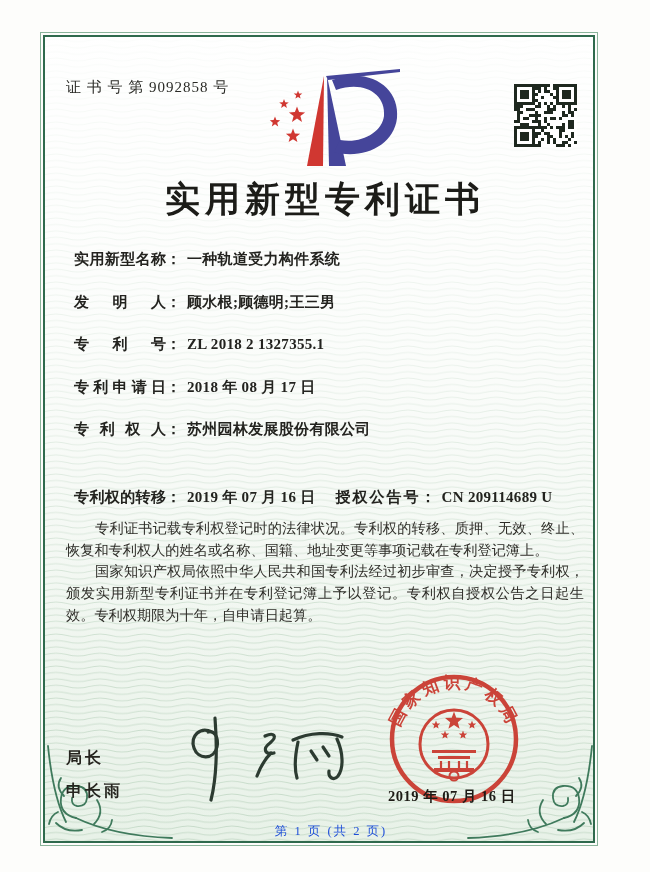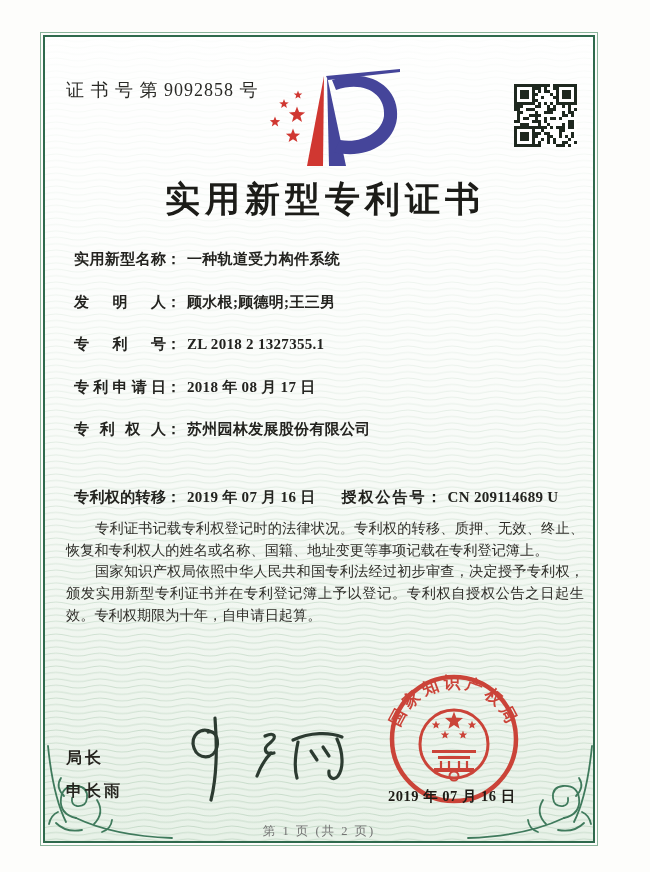--- a/index.html
+++ b/index.html
@@ -14,37 +14,37 @@
   }
   .frame::after{
     content:"";position:absolute;left:2px;top:2px;right:2px;bottom:2px;
     border:2px solid #2f6a4d;
   }
   .guilloche{position:absolute;left:45px;top:37px;}
   .flourish{position:absolute;pointer-events:none;}
   .flourish.right{transform:scaleX(-1);}
 
   .cert-no{
-    position:absolute;left:66px;top:78px;font-size:18px;letter-spacing:1px;
+    position:absolute;left:66px;top:78px;font-size:15px;letter-spacing:1px;
     color:#2a2a26;font-weight:500;white-space:nowrap;
   }
   .logo{position:absolute;left:250px;top:64px;}
   .qr{position:absolute;left:514px;top:84px;}
 
   .title{
     position:absolute;left:0;top:176px;width:650px;text-align:center;
     font-size:35px;font-weight:700;letter-spacing:5px;color:#1c1c18;margin:0;
   }
 
   .fields{position:absolute;left:66px;top:250px;width:520px;height:260px;}
   .field-row{position:absolute;left:8px;white-space:nowrap;font-size:15px;font-weight:600;color:#23231f;}
   .f-label{display:inline-block;width:92px;text-align:justify;text-align-last:justify;vertical-align:bottom;}
   .f-colon{display:inline-block;margin-right:6px;}
   .f-value{letter-spacing:0.3px;}
-  .f-label2{display:inline-block;margin-left:26px;letter-spacing:2px;}
+  .f-label2{display:inline-block;margin-left:20px;letter-spacing:2px;}
 
   .legal{
     position:absolute;left:66px;top:518px;width:518px;
     font-size:14.2px;line-height:21.7px;color:#2e2d28;text-align:justify;
   }
   .legal p{margin:0;text-indent:2.05em;}
 
   .officer-title,.officer-name{
     position:absolute;left:66px;font-family:"Liberation Sans","DejaVu Sans",sans-serif;
     font-weight:600;font-size:16px;letter-spacing:3px;color:#26251f;
@@ -54,21 +54,21 @@
 
   .signature{position:absolute;left:170px;top:710px;}
 
   .seal{position:absolute;left:383px;top:668px;opacity:0.93;}
   .seal-date{
     position:absolute;left:388px;top:787px;width:136px;white-space:nowrap;
     font-size:14.5px;font-weight:700;color:#1e1b16;letter-spacing:0.5px;z-index:5;
   }
   .footer{
     position:absolute;left:40px;top:823px;width:558px;text-align:center;
-    font-size:12.5px;letter-spacing:2px;color:#737373;
+    font-size:12.5px;letter-spacing:2px;color:#1d4ed8;padding-left:12px;
   }
 </style>
 </head>
 <body>
 
 <div class="page">
 
   <svg class="guilloche" width="548" height="804" viewBox="0 0 548 804">
     <defs>
       <linearGradient id="bgGrad" x1="0" y1="0" x2="0" y2="1">

